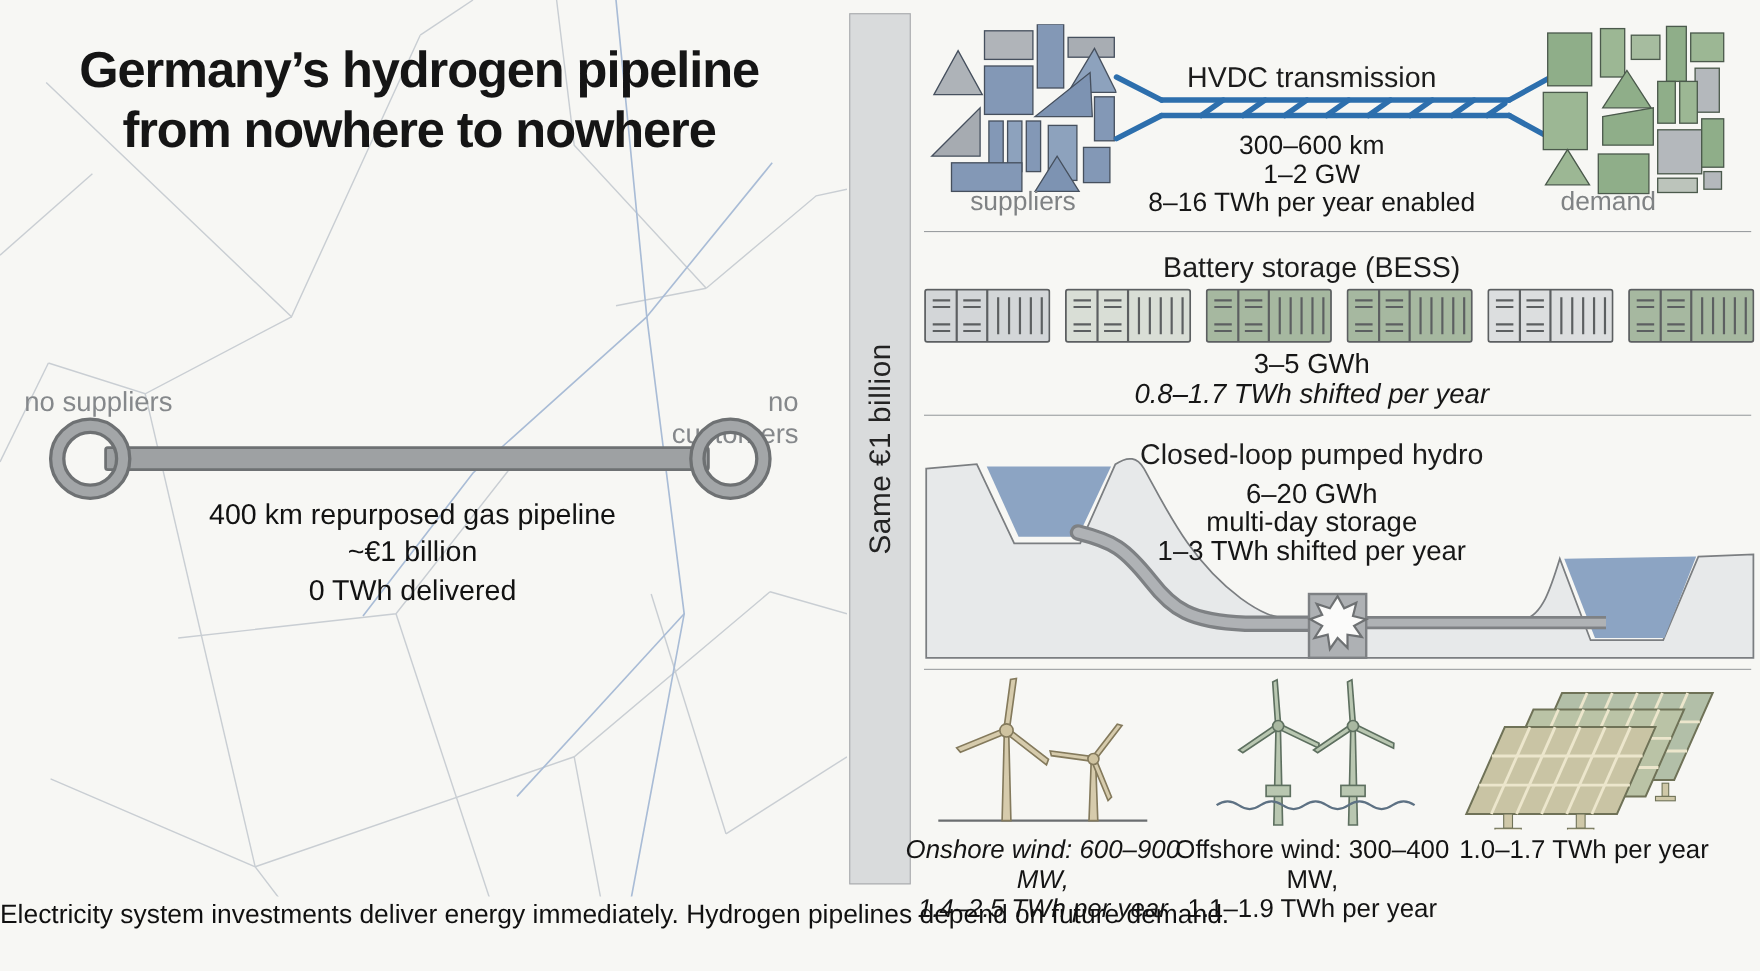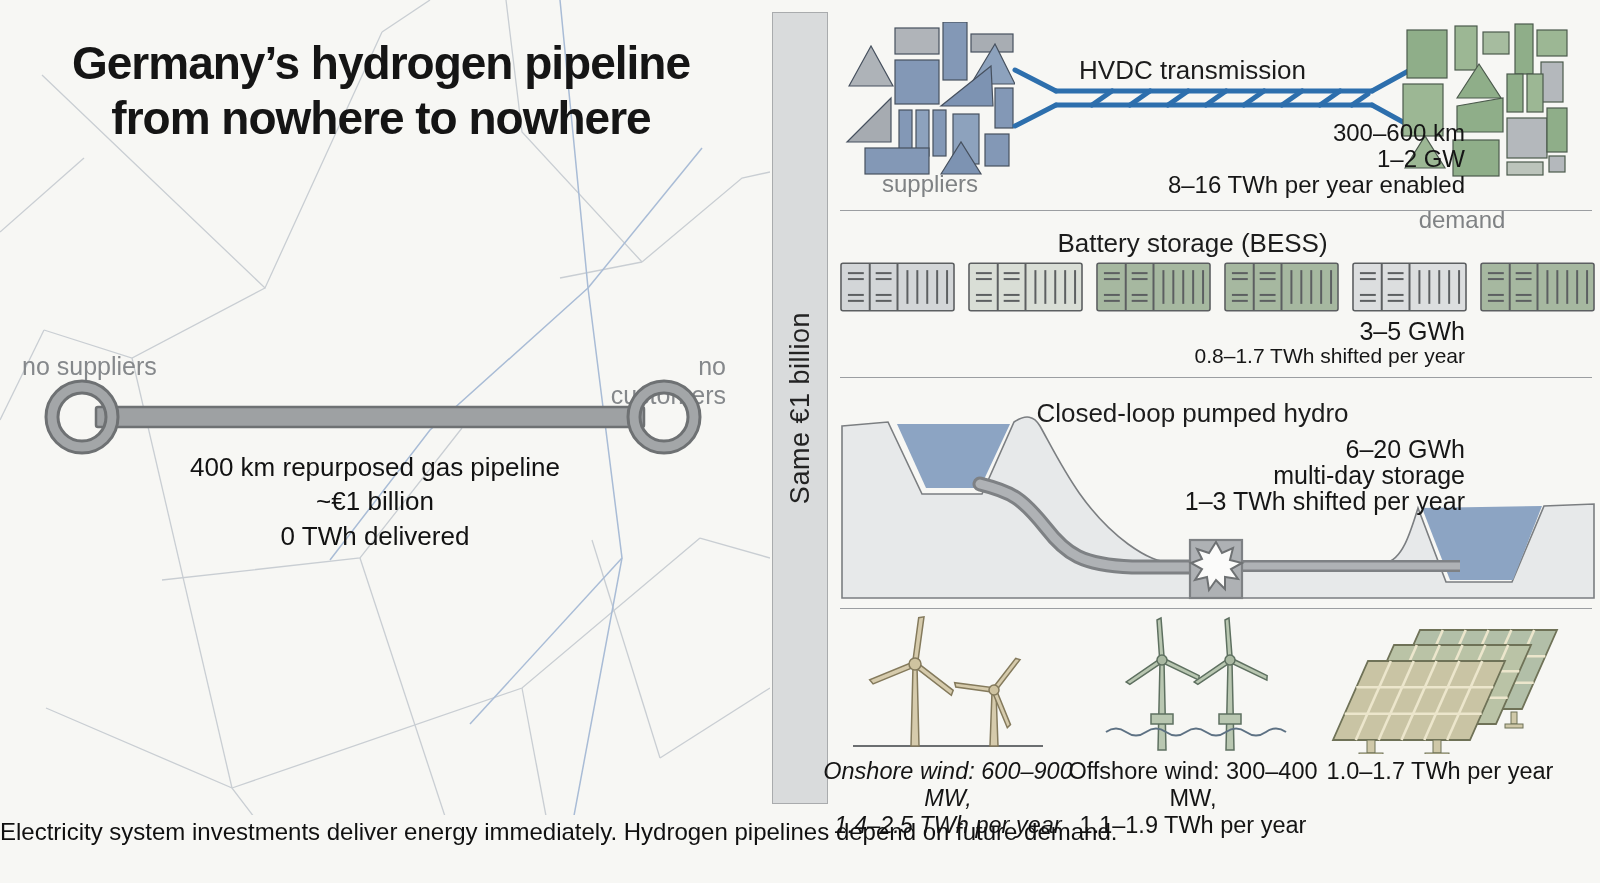--- a/index.html
+++ b/index.html
@@ -33,21 +33,21 @@
     display:flex;align-items:center;justify-content:center;
   }
   .euro-bar span{
     writing-mode:vertical-rl;transform:rotate(180deg);
     font-size:27px;color:#232323;letter-spacing:0.5px;white-space:nowrap;
   }
 
   
   .divider{height:0;border-top:1.6px solid #9b9ea1;left:840px;width:752px;}
   .rtitle{left:920px;width:545px;text-align:center;font-size:26px;color:#1c1c1c;}
-  .rstat{left:920px;width:545px;text-align:right;font-size:24px;line-height:1.08;color:#161616;}
+  .rstat{left:920px;width:545px;text-align:center;font-size:24px;line-height:1.08;color:#161616;}
   .cluster-label{font-size:24px;color:#7f8284;width:180px;text-align:center;}
 
   .bess-row{left:840px;top:262px;width:755px;display:flex;gap:13px;}
   .bess-gray  .shell{fill:#d3d6d8;}
   .bess-pale  .shell{fill:#d9ded6;}
   .bess-green .shell{fill:#a6b8a0;}
   .bess-gray2 .shell{fill:#dcdedf;}
 
   .renew-col{width:250px;text-align:center;}
   .renew-caption{font-size:23.5px;line-height:1.15;color:#141414;}
@@ -176,21 +176,21 @@
       <rect x="112" y="140" width="36" height="13" fill="#bcc4bb"></rect>
       <rect x="154" y="134" width="16" height="16" fill="#b4b8bc"></rect>
     </g>
   </svg>
 
   <div class="abs rtitle" style="top:55px;">HVDC transmission</div>
   <div class="abs rstat" style="top:120px;">300–600 km</div>
   <div class="abs rstat" style="top:146px;">1–2 GW</div>
   <div class="abs rstat" style="top:172px;">8–16 TWh per year enabled</div>
   <div class="abs cluster-label" style="left:840px;top:170px;">suppliers</div>
-  <div class="abs cluster-label" style="left:1372px;top:170px;margin-top:36px;">demand</div>
+  <div class="abs cluster-label" style="left:1372px;top:170px;">demand</div>
 
   <div class="abs divider" style="top:210px;"></div>
 
   <div class="abs rtitle" style="top:228px;">Battery storage (BESS)</div>
 
   <div class="abs bess-row">
     <svg class="bess-gray" width="115" height="50" viewBox="0 0 116 50">
       <rect class="shell" x="1" y="1" width="114" height="48" stroke="#5c5f61" stroke-width="1.6" rx="2"></rect>
       <g stroke="#5c5f61" stroke-width="2">
         <line x1="30" y1="1" x2="30" y2="49"></line>
@@ -306,21 +306,21 @@
         <line x1="68" y1="8" x2="68" y2="42"></line>
           <line x1="78" y1="8" x2="78" y2="42"></line>
         <line x1="88" y1="8" x2="88" y2="42"></line>
           <line x1="98" y1="8" x2="98" y2="42"></line>
         <line x1="108" y1="8" x2="108" y2="42"></line>
       </g>
     </svg>
   </div>
 
   <div class="abs rstat" style="top:318px;font-size:25px;">3–5 GWh</div>
-  <div class="abs rstat" style="top:345px;font-size:21px;">0.8–1.7 TWh shifted per year</div>
+  <div class="abs rstat" style="top:345px;font-size:25px;font-style:italic;">0.8–1.7 TWh shifted per year</div>
 
   <div class="abs divider" style="top:377px;"></div>
 
   <svg class="abs" style="left:840px;top:392px" width="756" height="212" viewBox="0 0 756 212">
     <path d="M2,34 L48,30 L82,102 L142,102 L174,30
              C186,22 194,24 200,34
              C220,70 242,118 288,152
              C306,165 318,170 334,171
              L545,171
              C562,168 570,142 578,116

